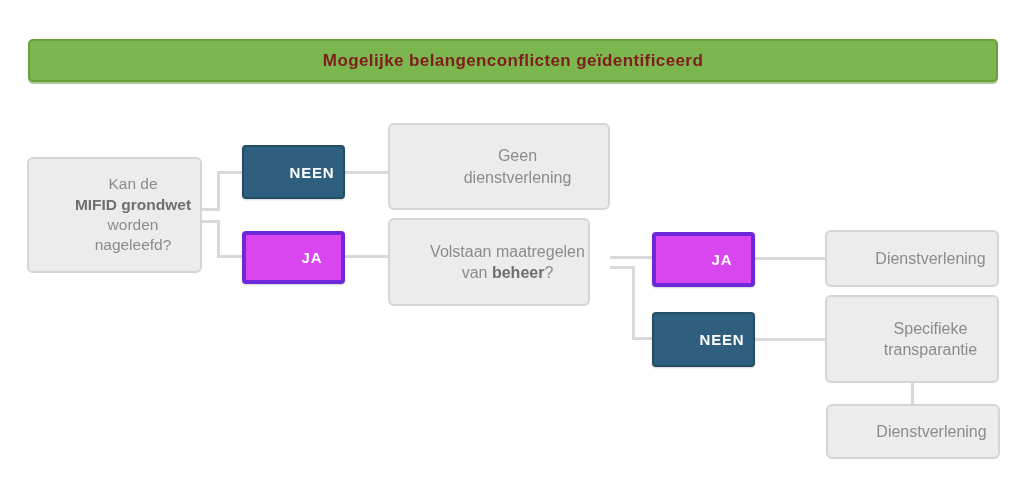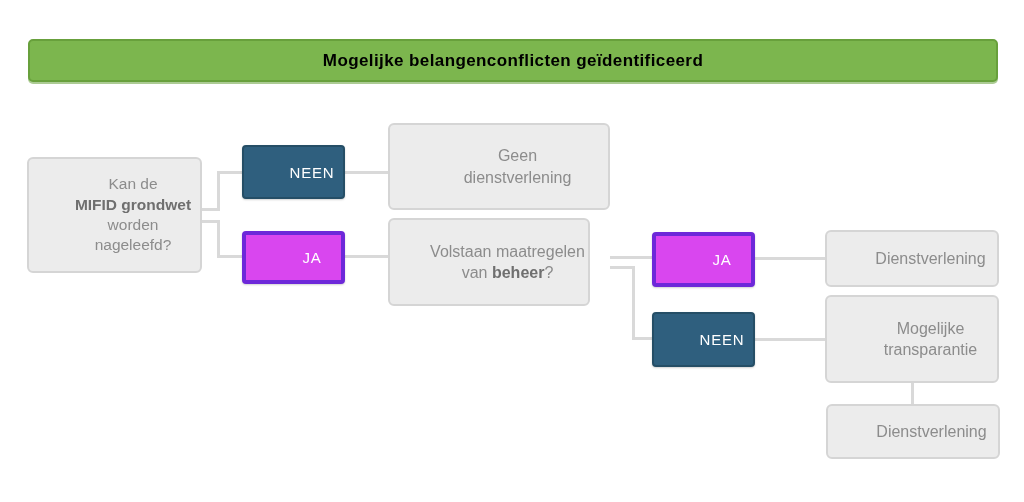--- a/index.html
+++ b/index.html
@@ -23,21 +23,21 @@
     width: 966px; height: 39px;
     background: #7cb64e;
     border: 2px solid #68a03c;
     border-radius: 5px;
     box-shadow: 0 2px 0 rgba(104,160,60,0.55);
     display: flex;
     align-items: center;
     justify-content: center;
   }
   .header-bar .title {
-    color: #000000;
+    color: #7f1d1d;
     font-size: 17px;
     font-weight: 700;
     letter-spacing: 0.4px;
   }
 
   
   .node {
     position: absolute;
     box-sizing: border-box;
     display: flex;
@@ -52,21 +52,21 @@
     border: 2px solid #d5d5d5;
     border-radius: 6px;
     color: #8c8c8c;
     font-size: 16px;
     line-height: 1.32;
   }
   .gray .bold { font-weight: 700; color: #6f6f6f; }
   .decision {
     color: #ffffff;
     font-size: 15px;
-    font-weight: 400;
+    font-weight: 700;
     letter-spacing: 0.8px;
     border-radius: 4px;
     box-shadow: 0 1px 2px rgba(0,0,0,0.18);
   }
   .green { background: #d946ef; border: 4px solid #6d28d9; }
   .blue  { background: #2f5f7e; border: 2px solid #254e66; }
 
   
   .q1       { left: 27px;  top: 157px; width: 175px; height: 116px; font-size: 15.5px; }
   .neen1    { left: 242px; top: 145px; width: 103px; height: 54px; }
@@ -155,21 +155,21 @@
 
   <div class="node decision blue neen2">
     <span>NEEN</span>
   </div>
 
   <div class="node gray dienst1">
     <span>Dienstverlening</span>
   </div>
 
   <div class="node gray spec">
-    <span class="line">Mogelijke</span>
+    <span class="line">Specifieke</span>
     <span class="line">transparantie</span>
   </div>
 
   <div class="node gray dienst2">
     <span>Dienstverlening</span>
   </div>
 
 </div>
 
 </body></html>

